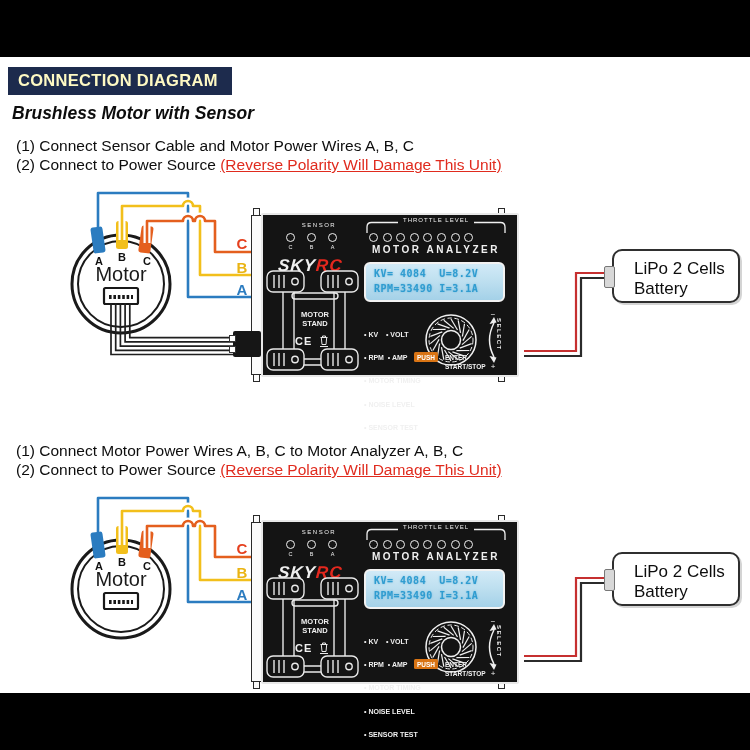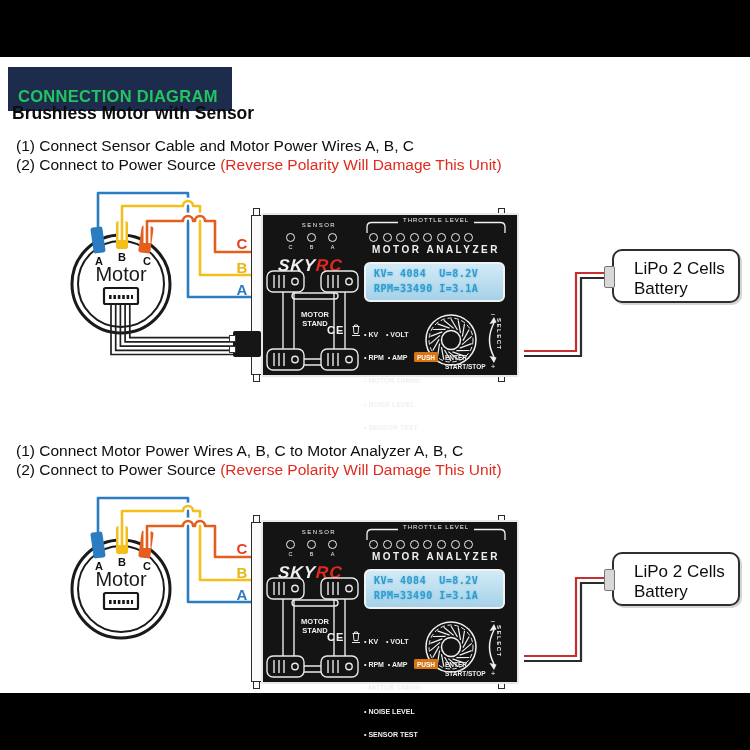--- a/index.html
+++ b/index.html
@@ -1,27 +1,27 @@
 <!DOCTYPE html>
 <html><head>
 <meta charset="utf-8">
 <style>
   html,body{margin:0;padding:0;background:#888;}
   .stage{position:relative;width:750px;height:750px;background:#fff;overflow:hidden;
          font-family:"Liberation Sans",sans-serif;margin:0 auto;}
   .letterbox{position:absolute;left:0;width:750px;background:#000;}
   #bar-top{top:0;height:57px;}
   #bar-bottom{top:693px;height:57px;}
-  .titlebar{position:absolute;left:8px;top:67px;background:#1d2b4d;color:#22c55e;
-            font-size:16.5px;font-weight:bold;letter-spacing:.3px;padding:20px 14px 5px 10px;}
+  .titlebar{position:absolute;left:8px;top:67px;background:#1d2b4d;color:#fef9c3;
+            font-size:16.5px;font-weight:bold;letter-spacing:.3px;padding:4px 14px 5px 10px;}
   .sec-heading{position:absolute;left:12px;margin:0;font-size:17.5px;font-weight:bold;color:#0d0d0d;}
-  #s1-heading{top:103px;} #s2-heading{top:409px;}
+  #s1-heading{top:103px;font-style:italic;} #s2-heading{top:409px;}
   .step{position:absolute;left:12px;margin:4px;font-size:15.5px;color:#0d0d0d;}
   #s1-step1{top:133px;} #s1-step2{top:152px;} #s2-step1{top:438px;} #s2-step2{top:457px;}
-  .warning{color:#e02b1e;}
+  .warning{color:#e02b1e;text-decoration:underline;}
   #wire-art{position:absolute;left:0;top:0;z-index:1;pointer-events:none;}
   #wire-art text{font-family:"Liberation Sans",sans-serif;}
 
   
   .device{position:absolute;left:251px;width:256px;height:164px;z-index:2;}
   #device1{top:213px;} #device2{top:520px;}
   .rail{position:absolute;top:2px;width:11px;height:160px;background:#fbfbfb;
         border:1.5px solid #2a2a2a;box-sizing:border-box;}
   .rail-left{left:0;} .rail-right{right:0;}
   .rail::before,.rail::after{content:"";position:absolute;left:1px;width:5px;height:6px;
@@ -47,21 +47,21 @@
        background:linear-gradient(180deg,#d2eaf7 0%,#bfe0f0 45%,#a4d1e8 100%);box-sizing:border-box;}
   .lcd-line{position:absolute;left:8px;font-family:"DejaVu Sans Mono",monospace;font-size:10px;
             font-weight:bold;letter-spacing:.5px;color:#2f9cd0;white-space:pre;
             text-shadow:0 0 2px rgba(47,156,208,.55);}
   .lcd-line1{top:4px;} .lcd-line2{top:19px;text-align:right;}
   .stand-svg{position:absolute;left:1px;top:55px;}
   .stand-svg rect,.stand-svg path,.stand-svg circle{stroke:#e9e9e9;fill:none;stroke-width:1.4;}
   .stand-svg rect.solid{fill:#141414;}
   .stand-label{left:24px;top:95px;width:56px;text-align:center;font-size:7.5px;
                font-weight:bold;line-height:9px;}
-  .ce-row{left:32px;top:108px;display:flex;gap:7px;align-items:center;padding-left:32px;}
+  .ce-row{left:32px;top:119px;display:flex;gap:7px;align-items:center;}
   .ce-text{font-size:11px;font-weight:bold;letter-spacing:1px;}
   .features{left:101px;top:100px;font-size:7px;font-weight:bold;line-height:7.8px;white-space:pre;}
   .wheel-svg{position:absolute;left:158px;top:95px;}
   .select-svg{position:absolute;left:219px;top:94px;}
   .select-text{left:233px;top:103px;writing-mode:vertical-rl;font-size:6px;font-weight:bold;
                letter-spacing:1.5px;}
   .push-chip{left:151px;top:137px;background:#d97414;color:#fff;font-size:6.5px;font-weight:bold;
              padding:1.5px 3px;border-radius:1.5px;}
   .enter-label{left:182px;top:139px;font-size:6.5px;font-weight:bold;}
   .startstop-label{left:182px;top:148px;font-size:6.5px;font-weight:bold;}

